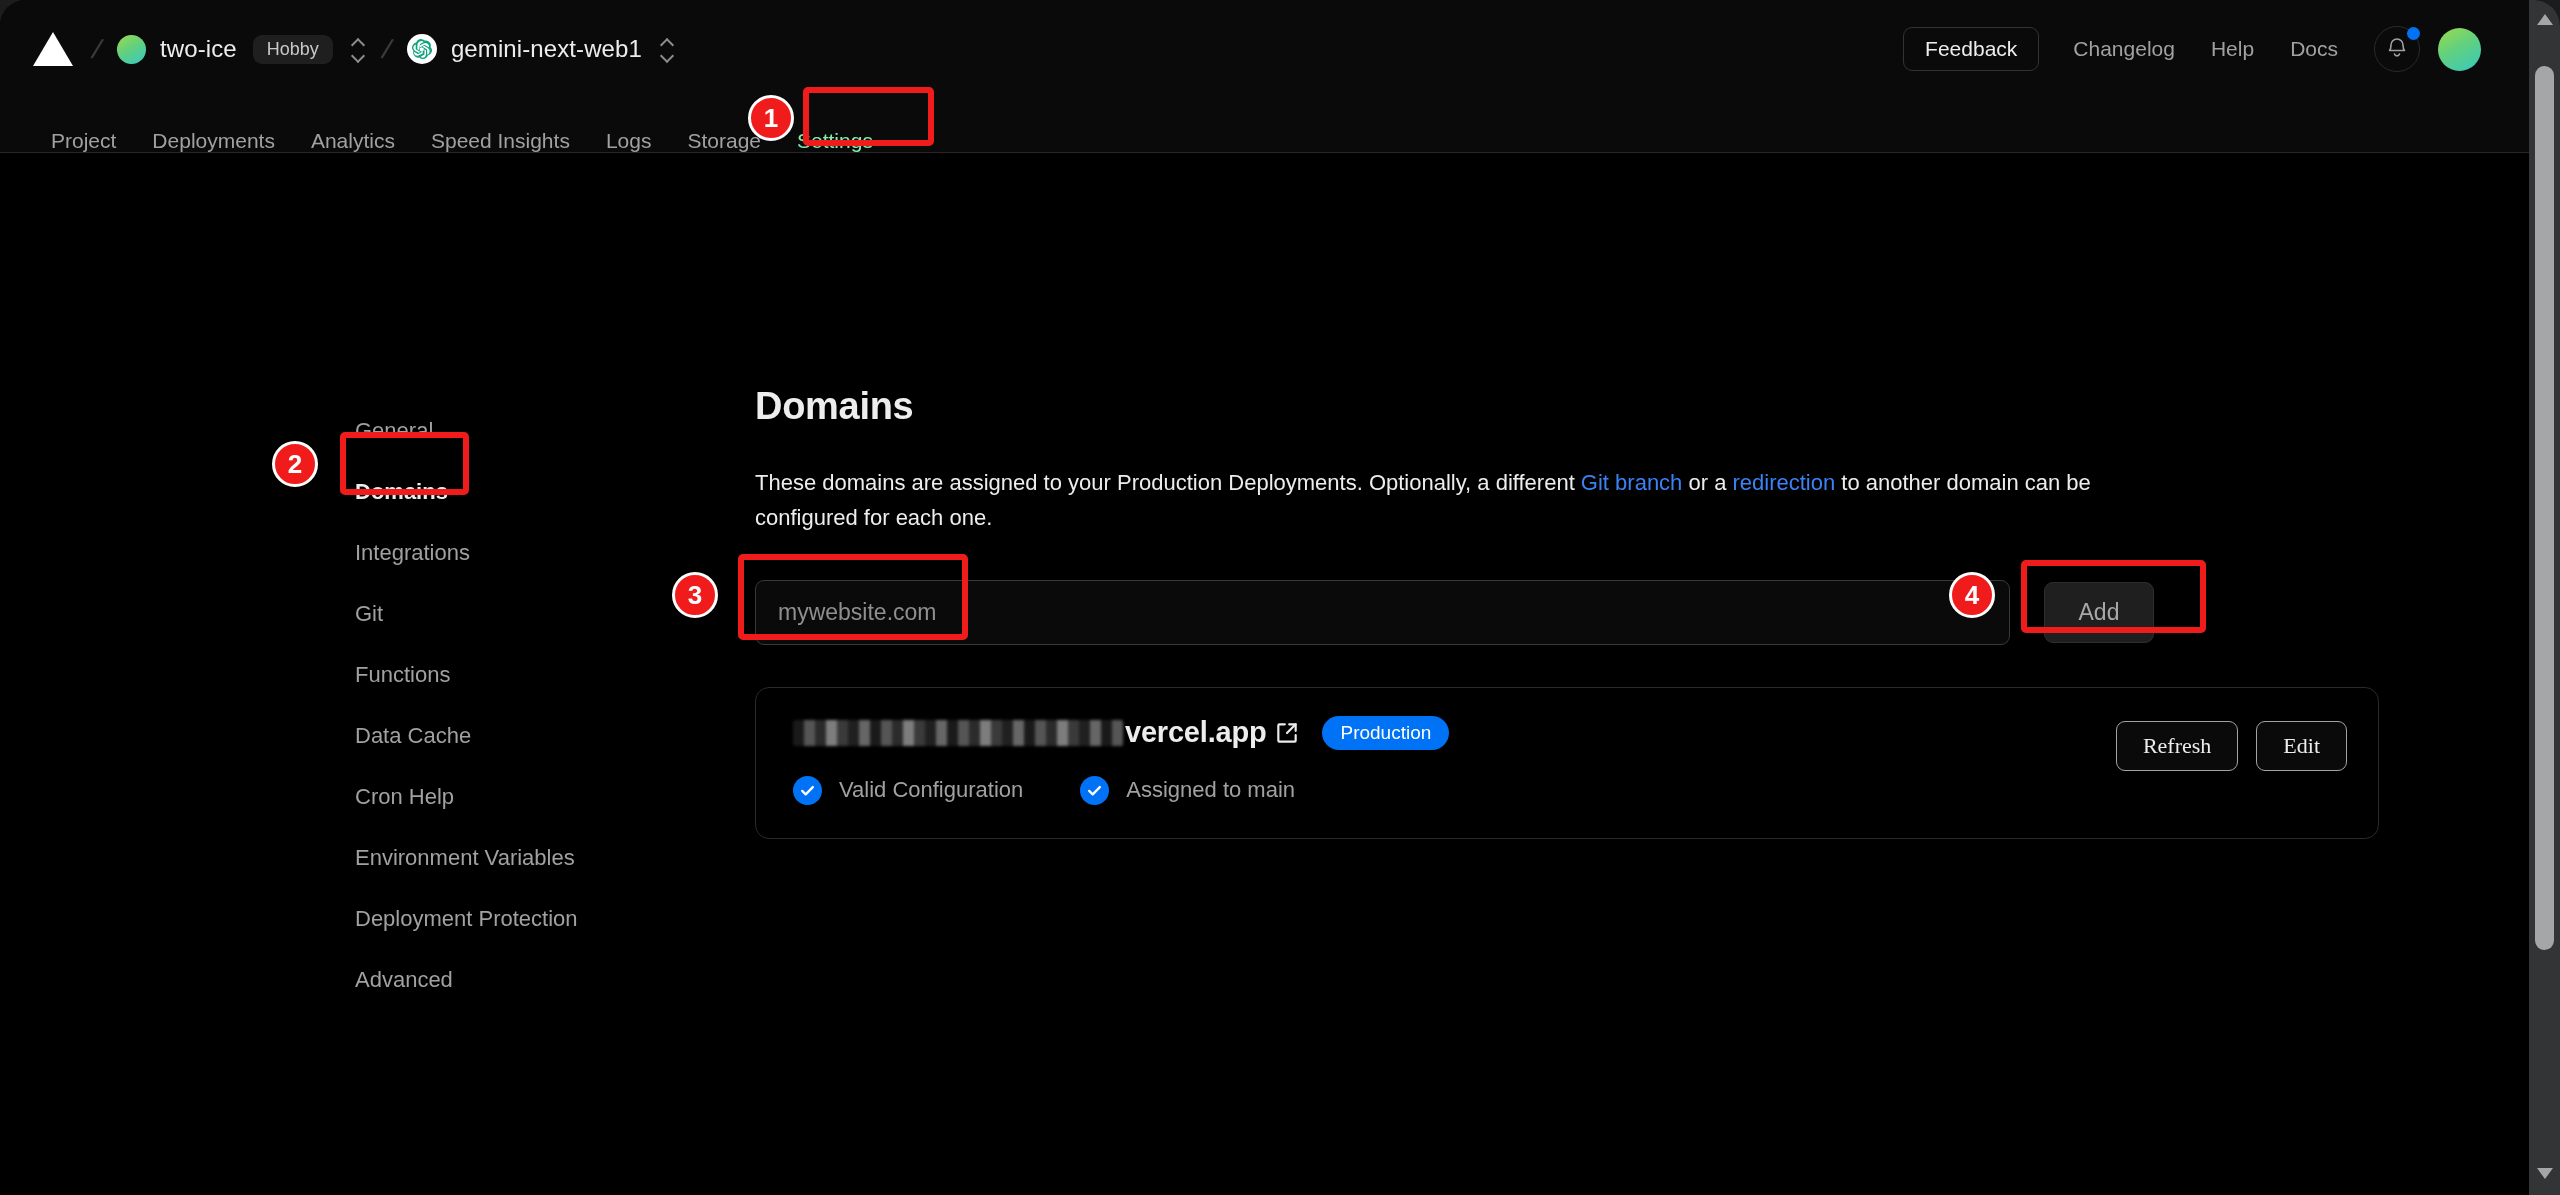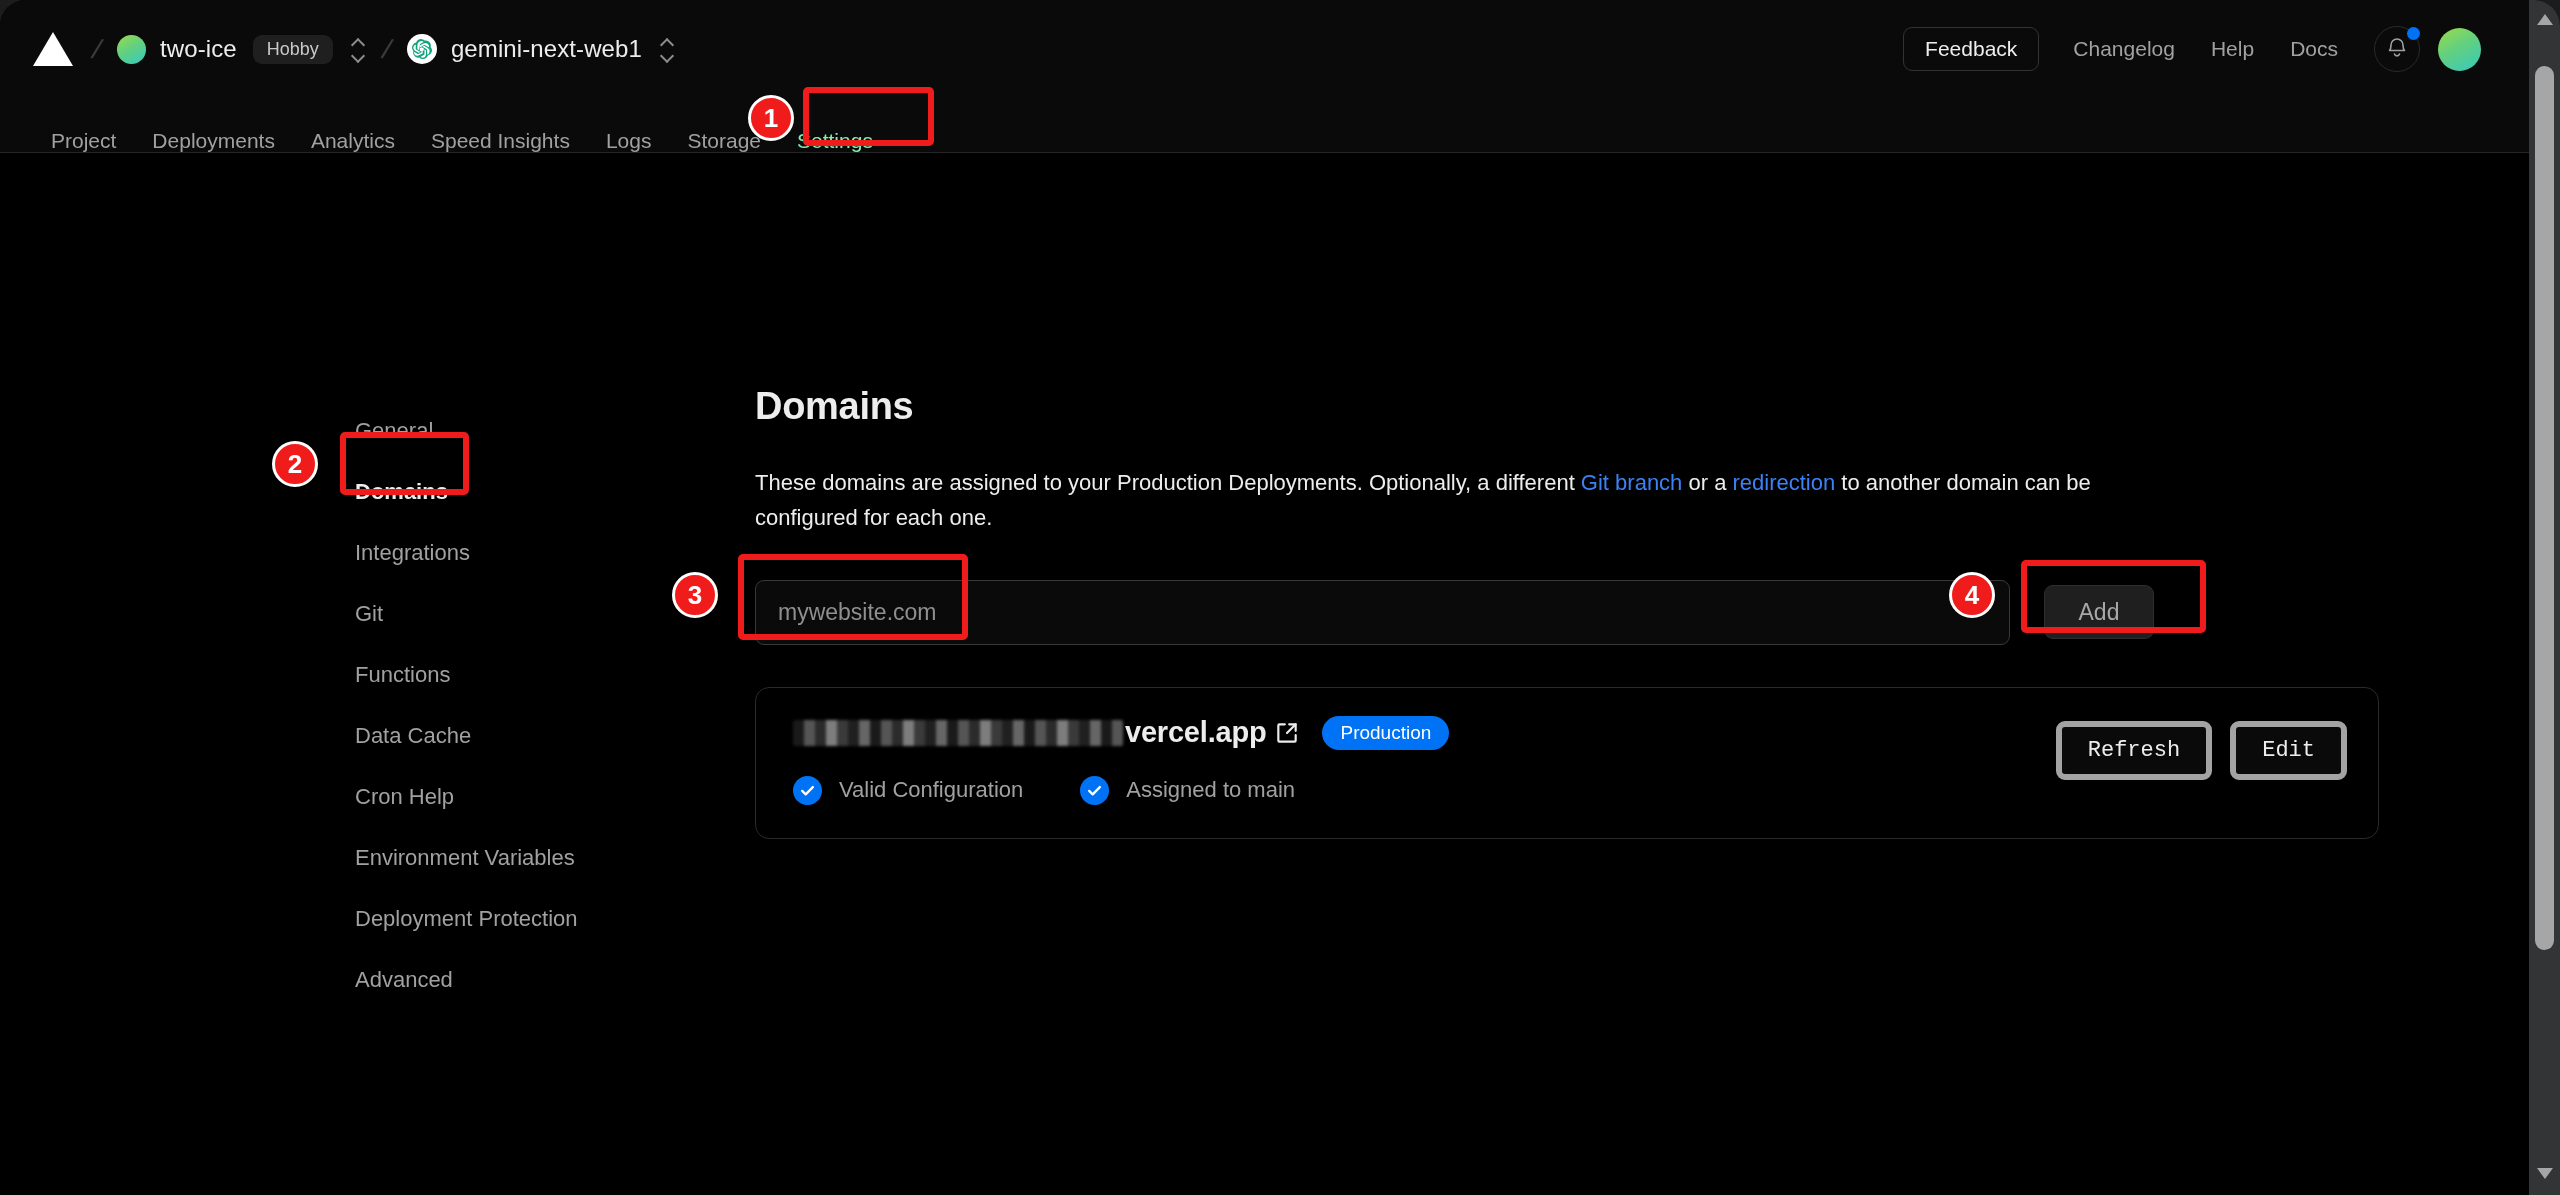--- a/index.html
+++ b/index.html
@@ -126,21 +126,21 @@
   
   #add-row { margin-top: 44px; display: flex; align-items: center; gap: 0; }
   #domain-input {
     width: 1255px; height: 65px; background: #0a0a0a;
     border: 1px solid #383838; border-radius: 9px;
     color: #ededed; font-size: 23px; padding: 0 22px;
     font-family: "Liberation Sans", sans-serif;
   }
   #domain-input::placeholder { color: #8f8f8f; }
   #add-btn {
-    margin-left: 34px; width: 110px; height: 54px; border-radius: 9px;
+    margin-left: 34px; width: 110px; height: 61px; border-radius: 9px;
     background: #1f1f1f; border: 1px solid #2e2e2e; color: #a8a8a8;
     font-size: 23px; font-family: "Liberation Sans", sans-serif;
   }
   
   #domain-card {
     margin-top: 42px; width: 1624px; height: 152px;
     border: 1px solid #2a2a2a; border-radius: 14px; background: #000;
     position: relative;
   }
   #domain-head {
@@ -165,23 +165,23 @@
   .check-circle {
     width: 29px; height: 29px; border-radius: 50%; background: #0072f5;
     display: inline-flex; align-items: center; justify-content: center; flex: none;
   }
   .status-label { margin-left: 17px; font-size: 22px; color: #a1a1a1; }
   .status-gap { width: 57px; }
   #card-actions {
     position: absolute; right: 31px; top: 33px; display: flex; gap: 18px;
   }
   .card-btn {
-    border: 6px solid #a3a3a3; border-radius: 9px; background: #0a0a0a;
+    border: 1px solid #a3a3a3; border-radius: 9px; background: #0a0a0a;
     color: #ededed; font-size: 22px; padding: 11px 26px;
-    font-family: Liberation Mono, monospace;
+    font-family: Liberation Serif, serif;
   }
   
   .anno-box {
     position: absolute; border: 6px solid #f01c1c; border-radius: 5px;
     pointer-events: none;
   }
   .anno-badge {
     position: absolute; width: 46px; height: 46px; border-radius: 50%;
     background: #f01c1c; border: 3px solid #fff; color: #fff;
     font-size: 26px; font-weight: 700;

